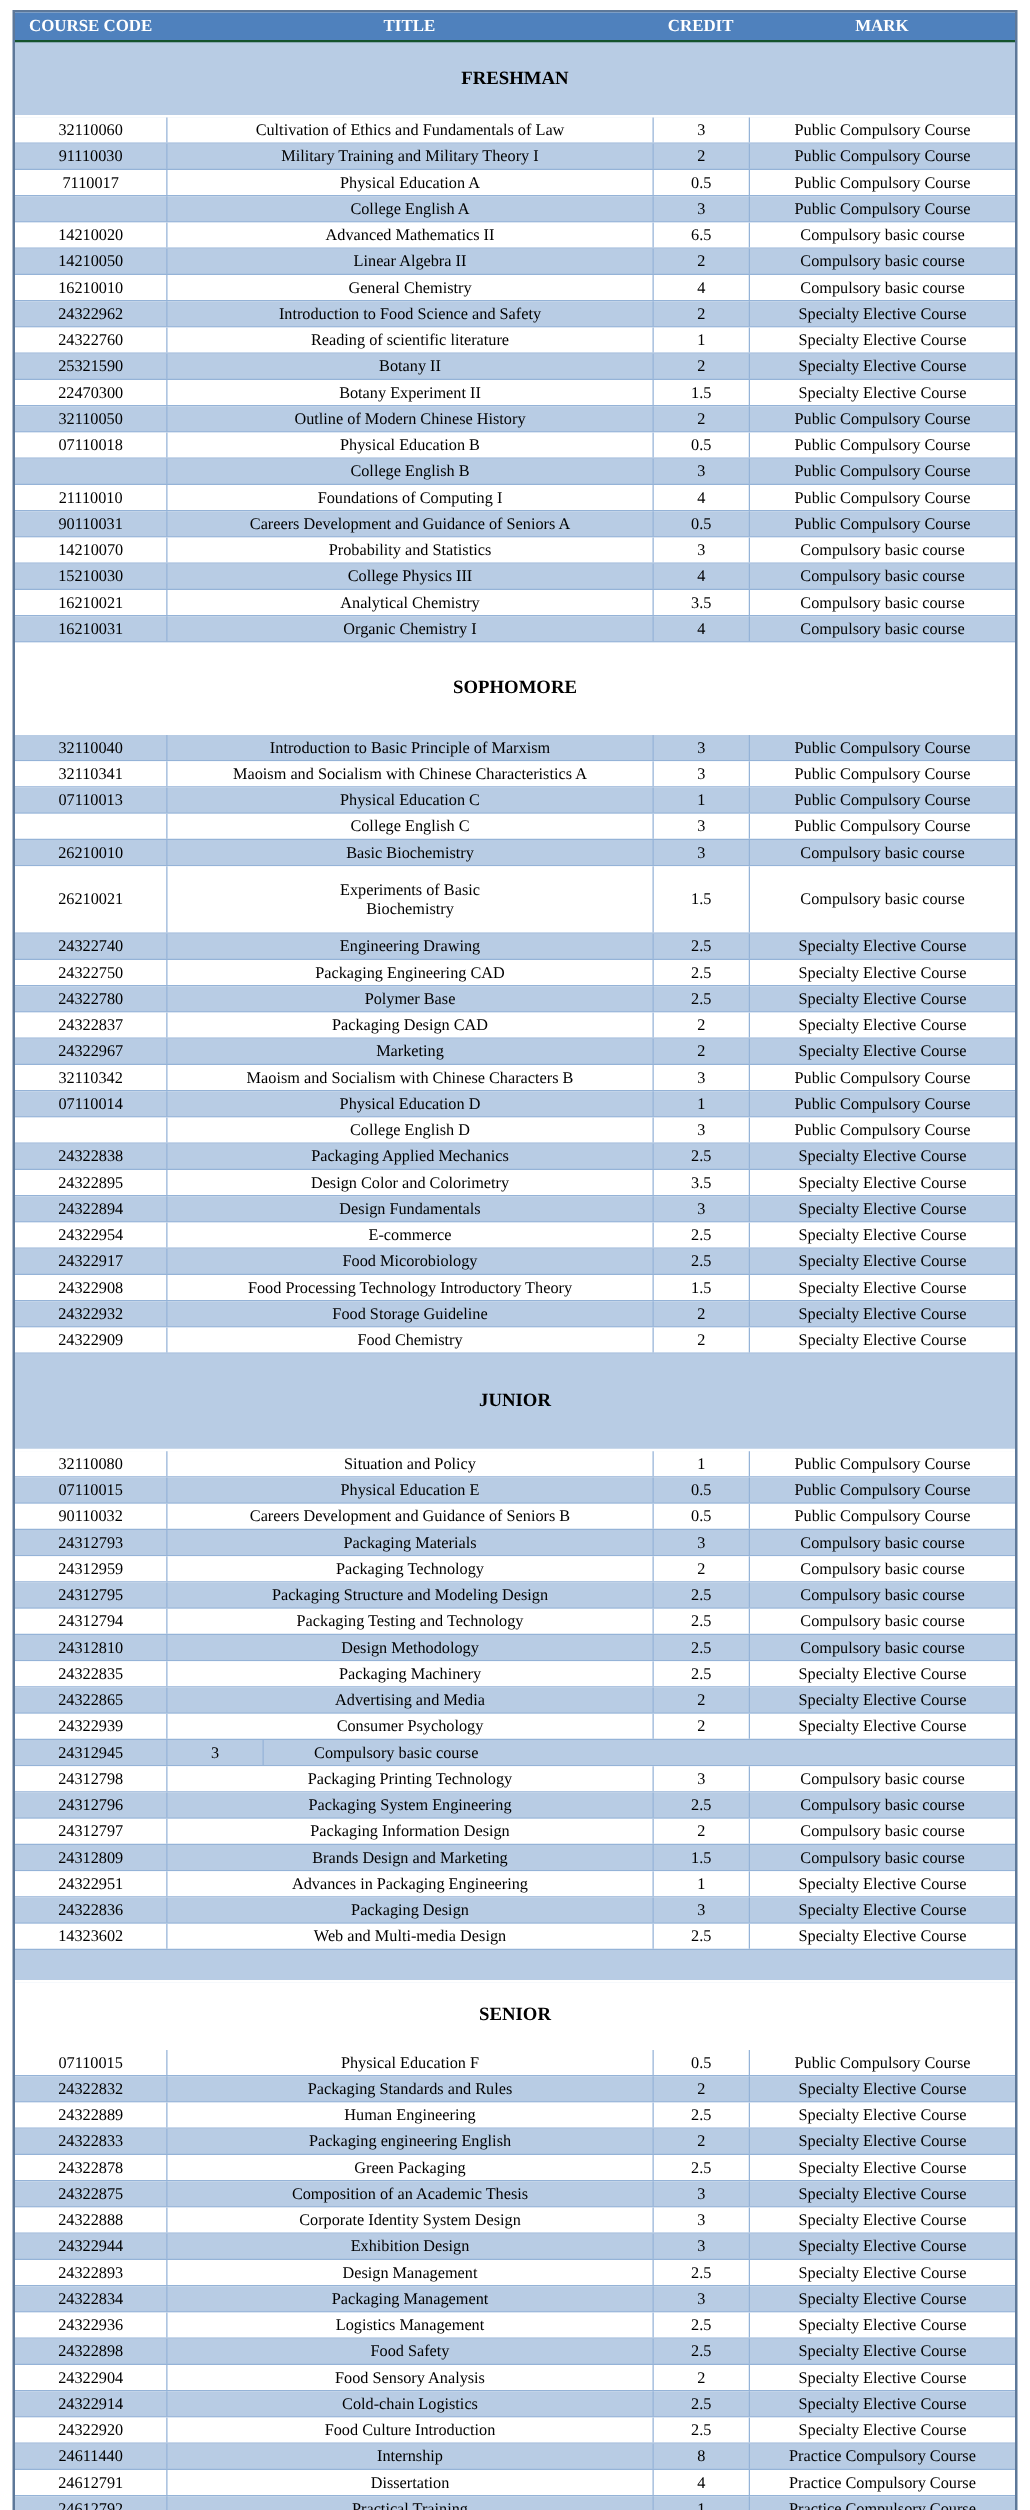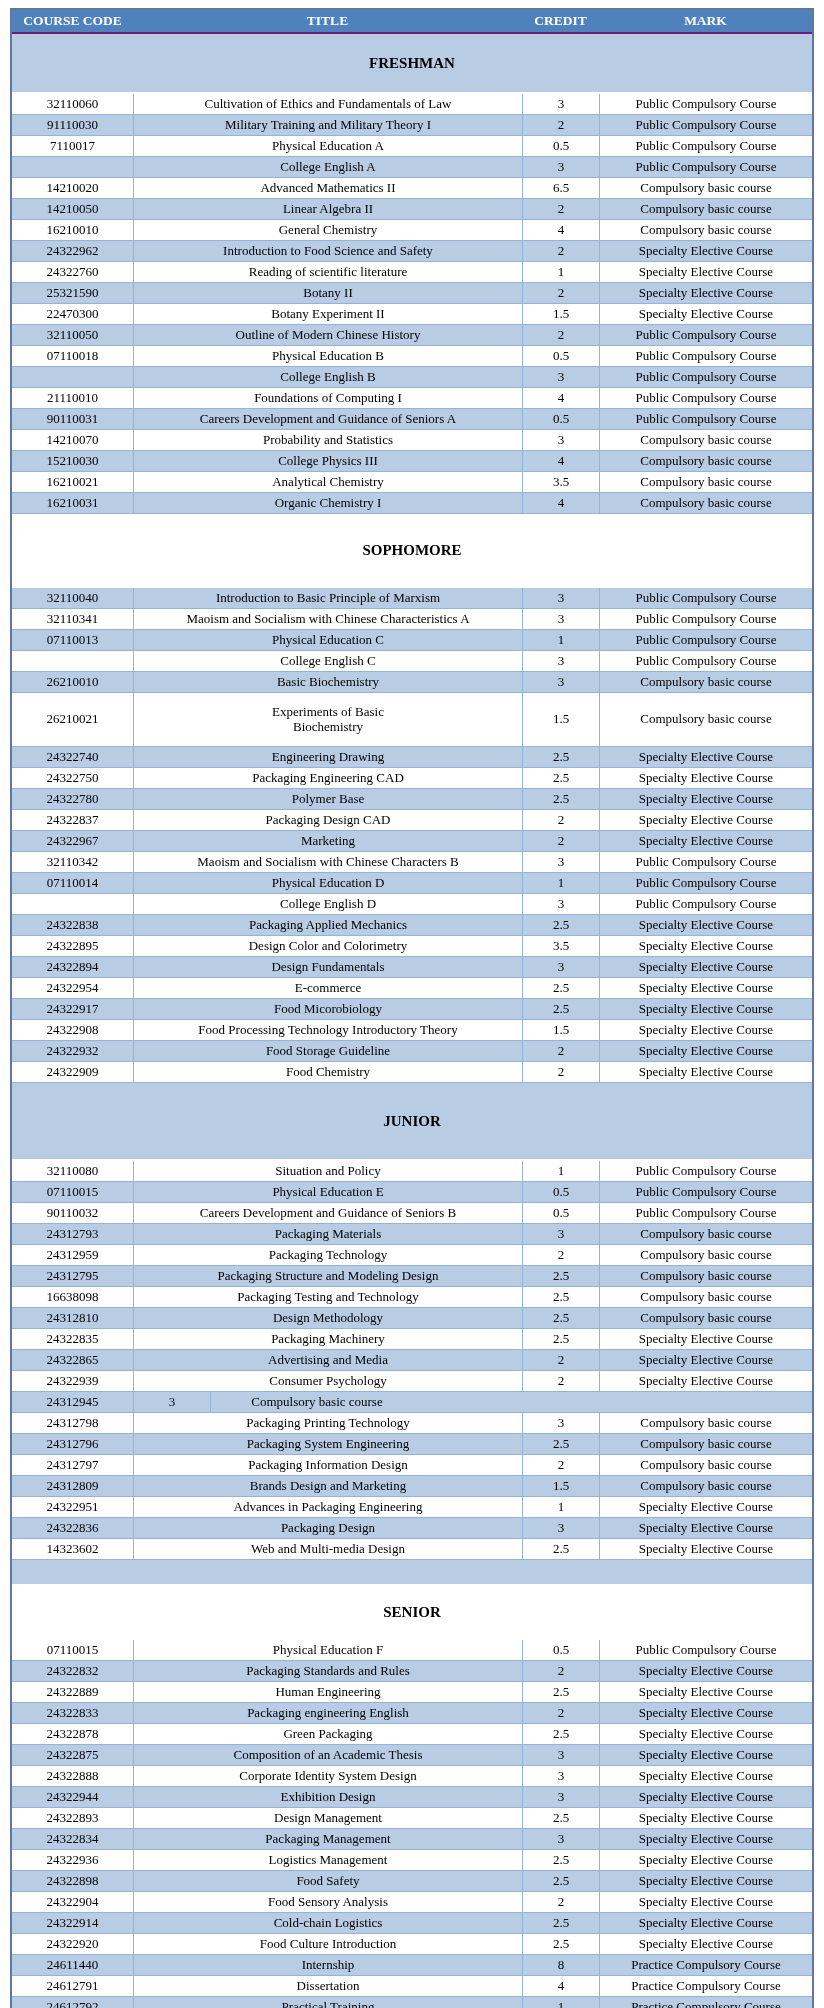--- a/index.html
+++ b/index.html
@@ -32,21 +32,21 @@
     overflow:hidden;
     padding:0 3px;
   }
   .c1{width:121px;}
   .c2{width:389px;border-left:1px solid var(--grid);}
   .c3{width:77px;border-left:1px solid var(--grid);}
   .c4{width:213px;border-left:1px solid var(--grid);}
   .thead{
     height:24px;
     background:var(--header-bg);
-    border-bottom:2px solid #701a75;
+    border-bottom:2px solid #14532d;
   }
   .thead .cell{
     color:var(--header-text);
     font-weight:bold;
     font-size:13.5px;
     border-left:none;
   }
   .band{
     box-sizing:border-box;
     display:flex;align-items:center;justify-content:center;
@@ -377,21 +377,21 @@
         <div class="cell c3">2</div>
         <div class="cell c4">Compulsory basic course</div>
       </div>
       <div class="trow row blue">
         <div class="cell c1">24312795</div>
         <div class="cell c2">Packaging Structure and Modeling Design</div>
         <div class="cell c3">2.5</div>
         <div class="cell c4">Compulsory basic course</div>
       </div>
       <div class="trow row">
-        <div class="cell c1">16638098</div>
+        <div class="cell c1">24312794</div>
         <div class="cell c2">Packaging Testing and Technology</div>
         <div class="cell c3">2.5</div>
         <div class="cell c4">Compulsory basic course</div>
       </div>
       <div class="trow row blue">
         <div class="cell c1">24312810</div>
         <div class="cell c2">Design Methodology</div>
         <div class="cell c3">2.5</div>
         <div class="cell c4">Compulsory basic course</div>
       </div>

